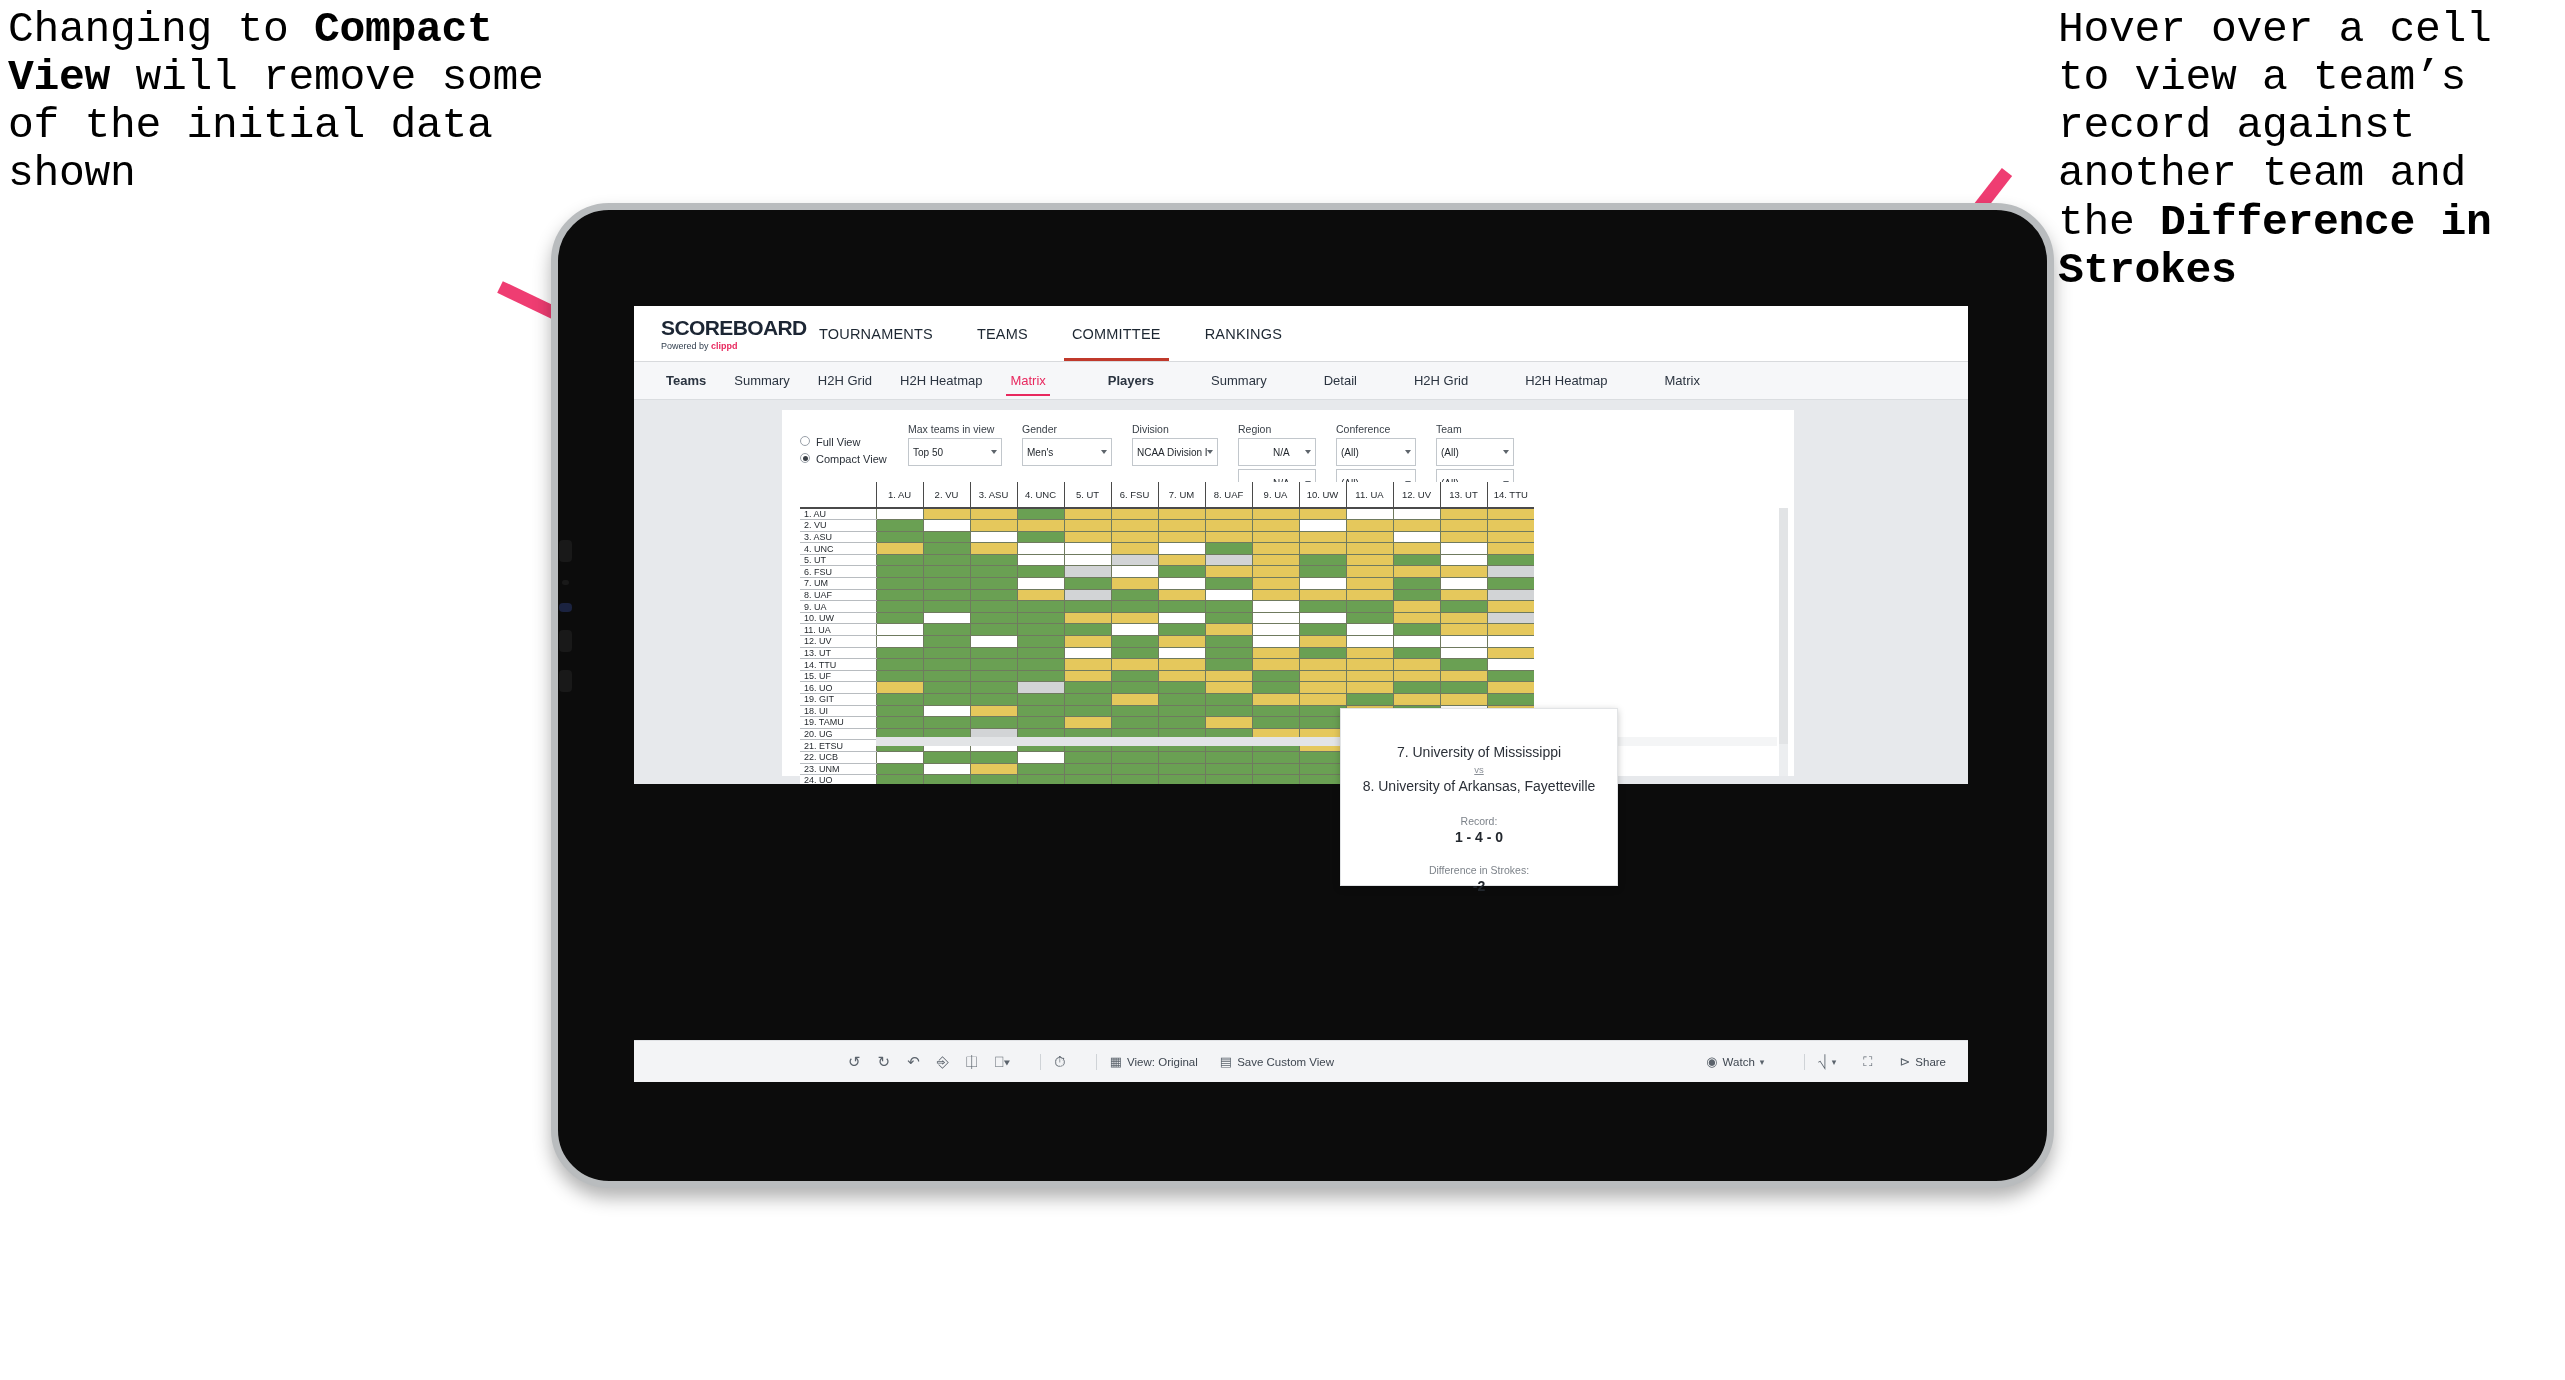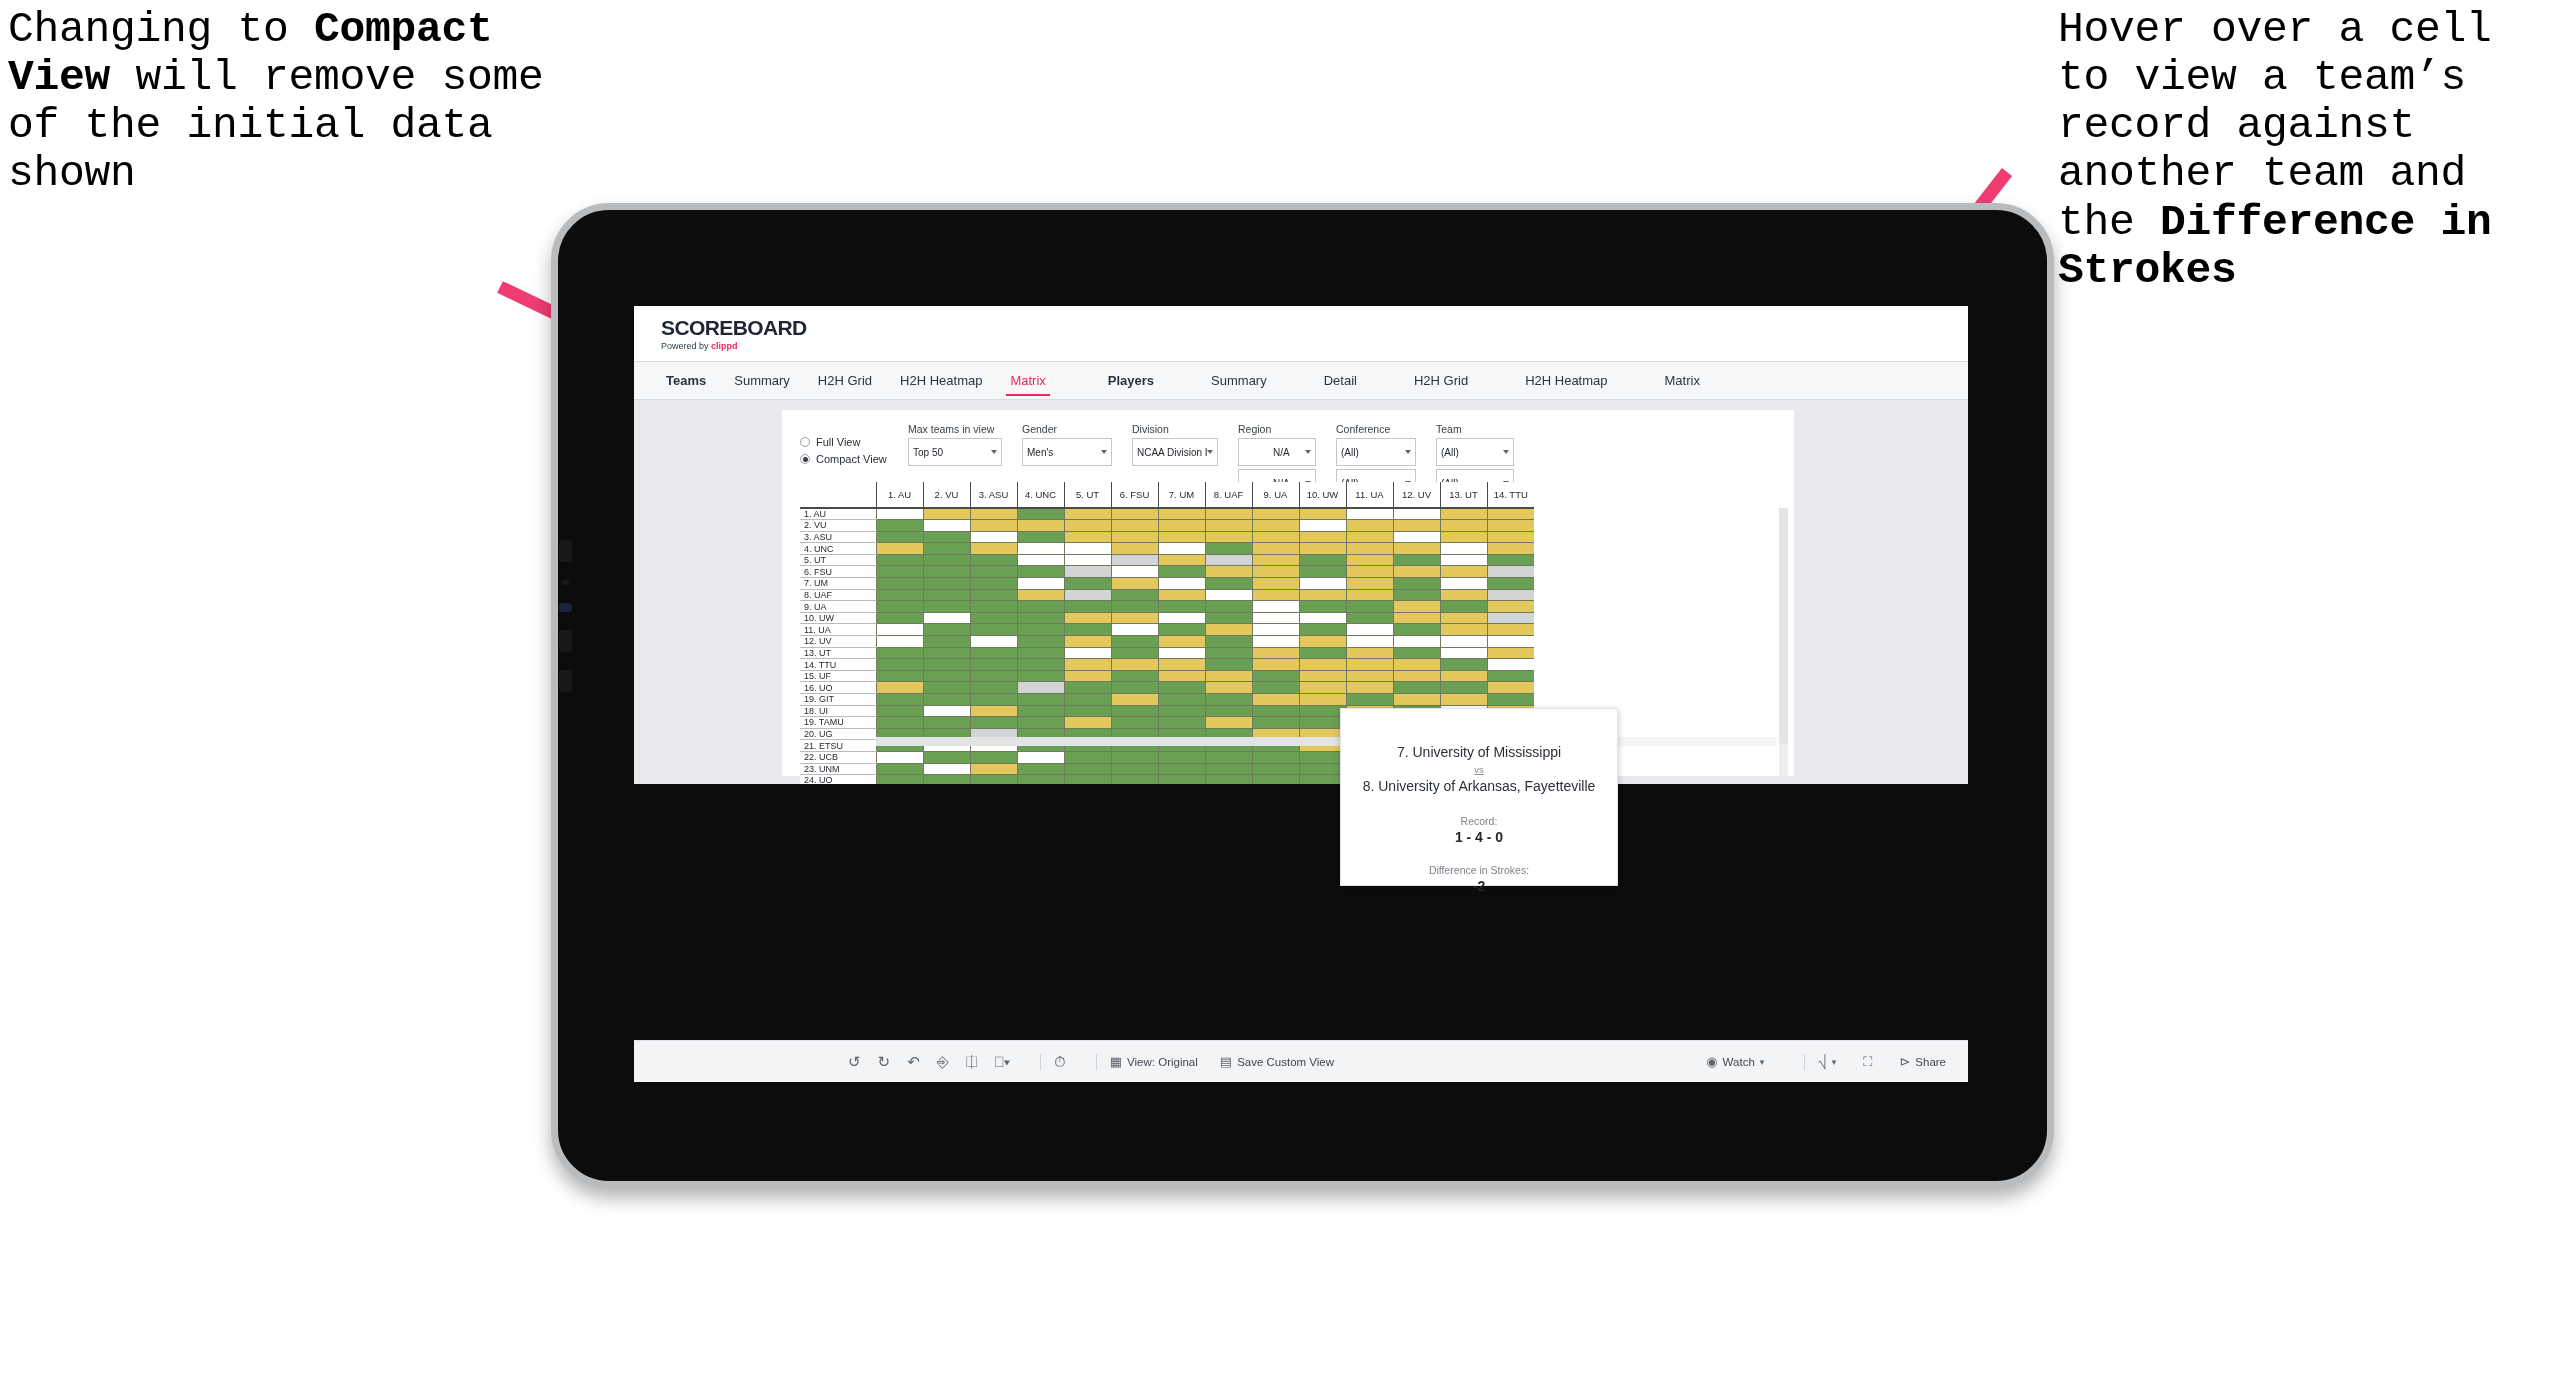--- a/index.html
+++ b/index.html
@@ -98,21 +98,21 @@
   
   #workbook { position: relative; height: 384px; background: #e7e9ec; }
   #sheet {
     position: absolute; left: 148px; top: 10px;
     width: 1012px; height: 366px; background: #ffffff;
   }
 
   
   #filters { display: flex; padding: 13px 0 0 18px; gap: 20px; }
   .radio-col { width: 88px; padding-top: 13px; }
-  .radio-row { display: flex; align-items: center; font-size: 11px; color: #2a3038;
+  .radio-row { display: flex; font-size: 11px; color: #2a3038;
                margin-bottom: 5px; }
   .radio-dot {
     width: 10px; height: 10px; border-radius: 50%;
     border: 1px solid #9aa1a9; background: #fff; margin-right: 6px;
     display: inline-flex; align-items: center; justify-content: center; flex: none;
   }
   .radio-dot.on::after { content:""; width:5px; height:5px; border-radius:50%; background:#3a3f46; }
 
   .fgroup { display: flex; flex-direction: column; }
   .flabel { font-size: 10.5px; color: #3a4149; margin-bottom: 3px; }
@@ -231,20 +231,26 @@
     <div class="tb-btn" style="height:22px"></div>
   </div>
 </div>
 
 <div id="screen">
 
   <div id="topnav">
     <div id="brand">
       <div class="wordmark">SCOREBOARD</div>
       <div class="sub"><span style="color:#33404f;font-weight:400">Powered by </span><span>clippd</span></div>
+    </div>
+    <div class="nav-tabs">
+      <div class="nav-tab">TOURNAMENTS</div>
+      <div class="nav-tab">TEAMS</div>
+      <div class="nav-tab active">COMMITTEE</div>
+      <div class="nav-tab">RANKINGS</div>
     </div>
   </div>
 
   <div id="subnav">
     <div class="sub-group">
       <div class="sub-item head">Teams</div>
       <div class="sub-item">Summary</div>
       <div class="sub-item">H2H Grid</div>
       <div class="sub-item">H2H Heatmap</div>
       <div class="sub-item sel">Matrix</div>

